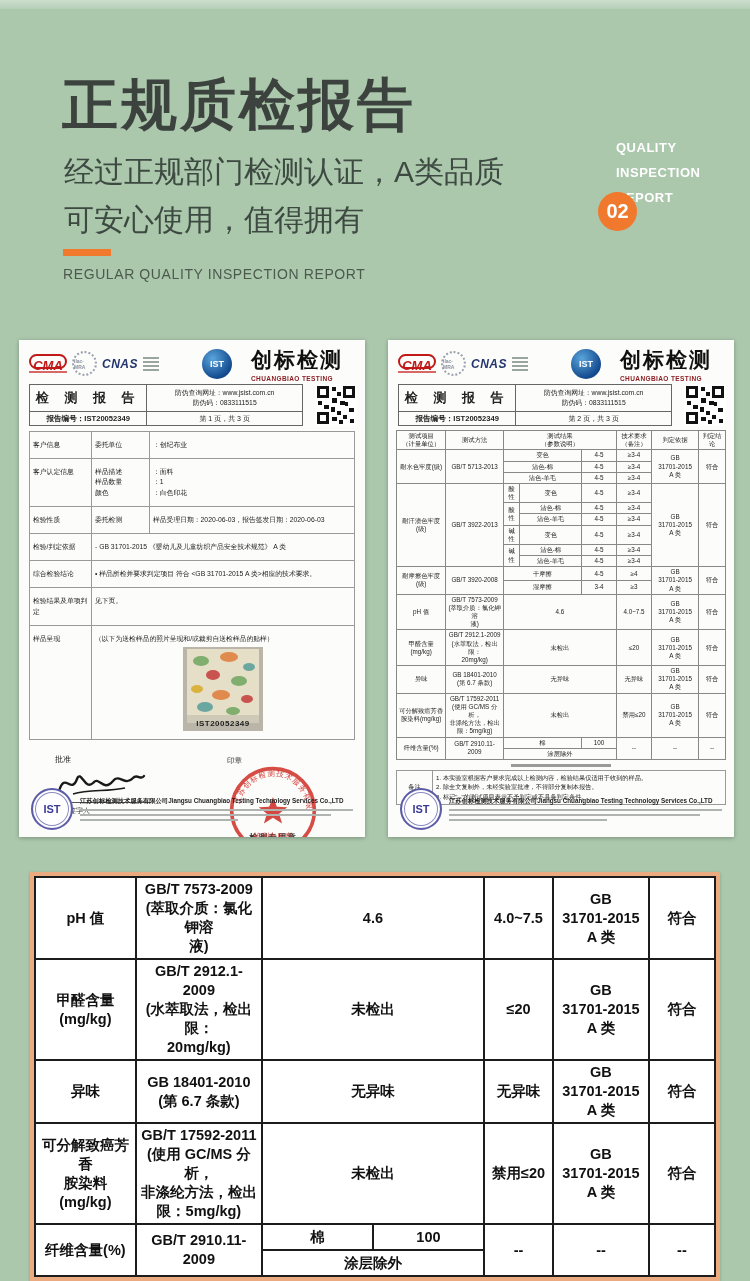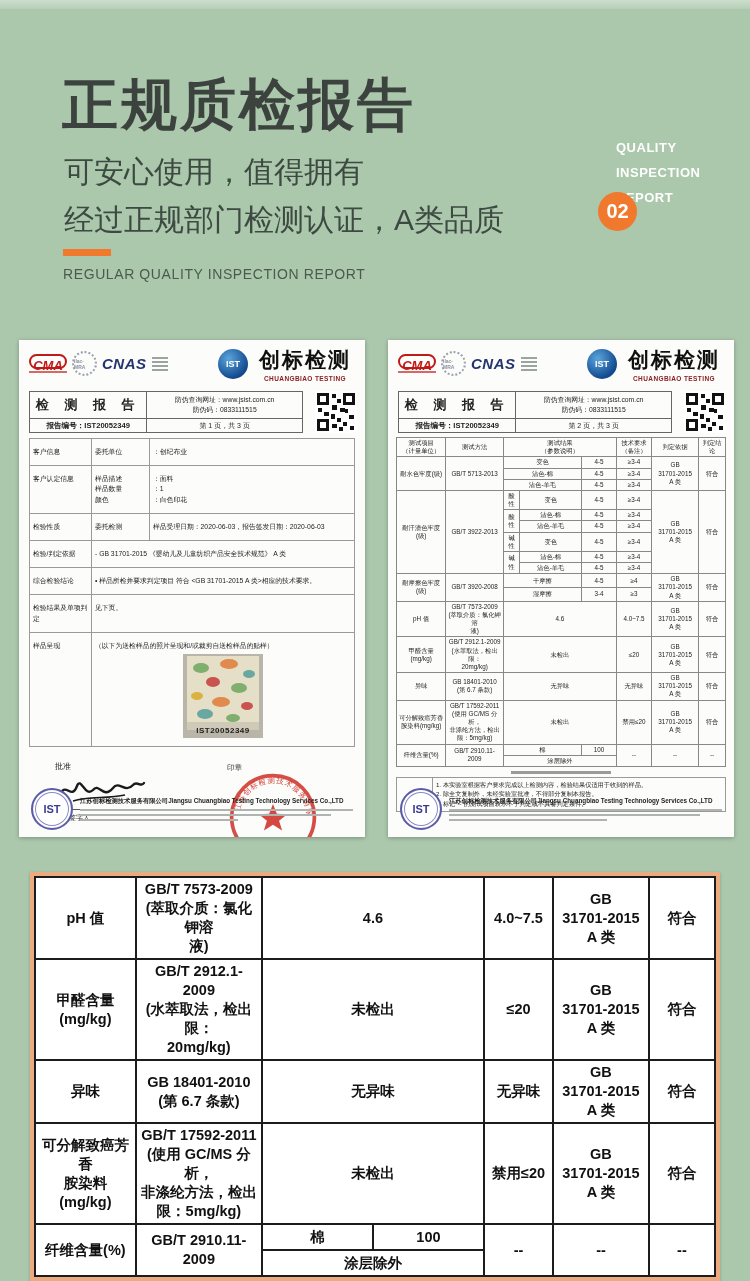--- a/index.html
+++ b/index.html
@@ -30,31 +30,31 @@
   .cert { position:absolute; top:340px; width:346px; height:497px; background:#fcfcfa;
     box-shadow:0 1px 4px rgba(0,0,0,.28); font-size:7px; overflow:hidden; }
   #cert1 { left:19px; } #cert2 { left:388px; }
 
   .logos { display:flex; align-items:center; gap:5px; padding:8px 8px 3px 10px; height:42px; }
   .cma-box { width:38px; height:15px; border:2px solid #c11818; border-radius:8px; color:#c11818;
     font-weight:bold; font-size:13px; line-height:20px; text-align:center; font-style:italic; }
   .cma-sub { height:2px; background:#c11818; opacity:.65; margin-top:2px; }
   .emblem { width:25px; height:25px; border-radius:50%; border:2px dotted #9aa0ae; flex:none;
     color:#8a90a0; font-size:5px; font-weight:bold; display:flex; align-items:center; justify-content:center; }
-  .cnas { font-size:15px; font-weight:bold; font-style:italic; color:#23356e; letter-spacing:.5px; }
+  .cnas { font-size:12px; font-weight:bold; font-style:italic; color:#23356e; letter-spacing:.5px; }
   .tinycol { display:flex; flex-direction:column; gap:2px; width:16px; }
   .tinycol i { display:block; height:2px; background:#9aa5a0; }
   .ist-logo { width:30px; height:30px; border-radius:50%; flex:none; margin-left:auto;
     background:radial-gradient(circle at 36% 32%, #5aa5dc, #134a8e 70%); color:#fff;
     display:flex; align-items:center; justify-content:center; font-size:9px; font-weight:bold; }
-  .brand { text-align:center; margin:0 6px; }
+  .brand { text-align:left; margin:0 14px; }
   .brand-cn { font-size:21px; font-weight:bold; color:#101010; letter-spacing:2px; }
   .brand-en { font-size:6.5px; font-weight:bold; color:#8b1f24; letter-spacing:.4px; margin-top:1px; }
 
-  .head-row { display:flex; gap:12px; margin:9px 8px 0 10px; align-items:flex-start; }
+  .head-row { display:flex; gap:12px; margin:2px 8px 0 10px; align-items:flex-start; }
   table.rpthead { border-collapse:collapse; flex:1; }
   table.rpthead td { border:1px solid #666; text-align:center; vertical-align:middle; padding:1px 2px; }
   .rt { font-size:13px; font-weight:bold; letter-spacing:6px; width:43%; height:27px; }
   .rf { font-size:6.8px; line-height:1.45; }
   .rno { font-size:7.6px; font-weight:bold; height:14px; }
   .rpg { font-size:7px; }
   .qr { width:42px; height:42px; flex:none; }
 
   
   table.info { border-collapse:collapse; width:calc(100% - 20px); margin:5px 10px 0; }
@@ -109,22 +109,22 @@
   table.big tr.r3 td { height:58px; } table.big tr.r4 td { height:84px; }
   table.big tr.r5a td { height:26px; } table.big tr.r5b td { height:26px; }
 </style>
 </head>
 <body>
 
 <div class="top-strip"></div>
 
 <div class="hdr-title">正规质检报告</div>
 <div class="hdr-sub">
+  <div>经过正规部门检测认证，A类品质</div>
   <div>可安心使用，值得拥有</div>
-  <div>经过正规部门检测认证，A类品质</div>
 </div>
 <div class="hdr-bar"></div>
 <div class="hdr-en">REGULAR QUALITY INSPECTION REPORT</div>
 <div class="hdr-right">
   <div>QUALITY</div>
   <div>INSPECTION REPORT</div>
 </div>
 <div class="badge">02</div>
 
 <div class="cert" id="cert1">

